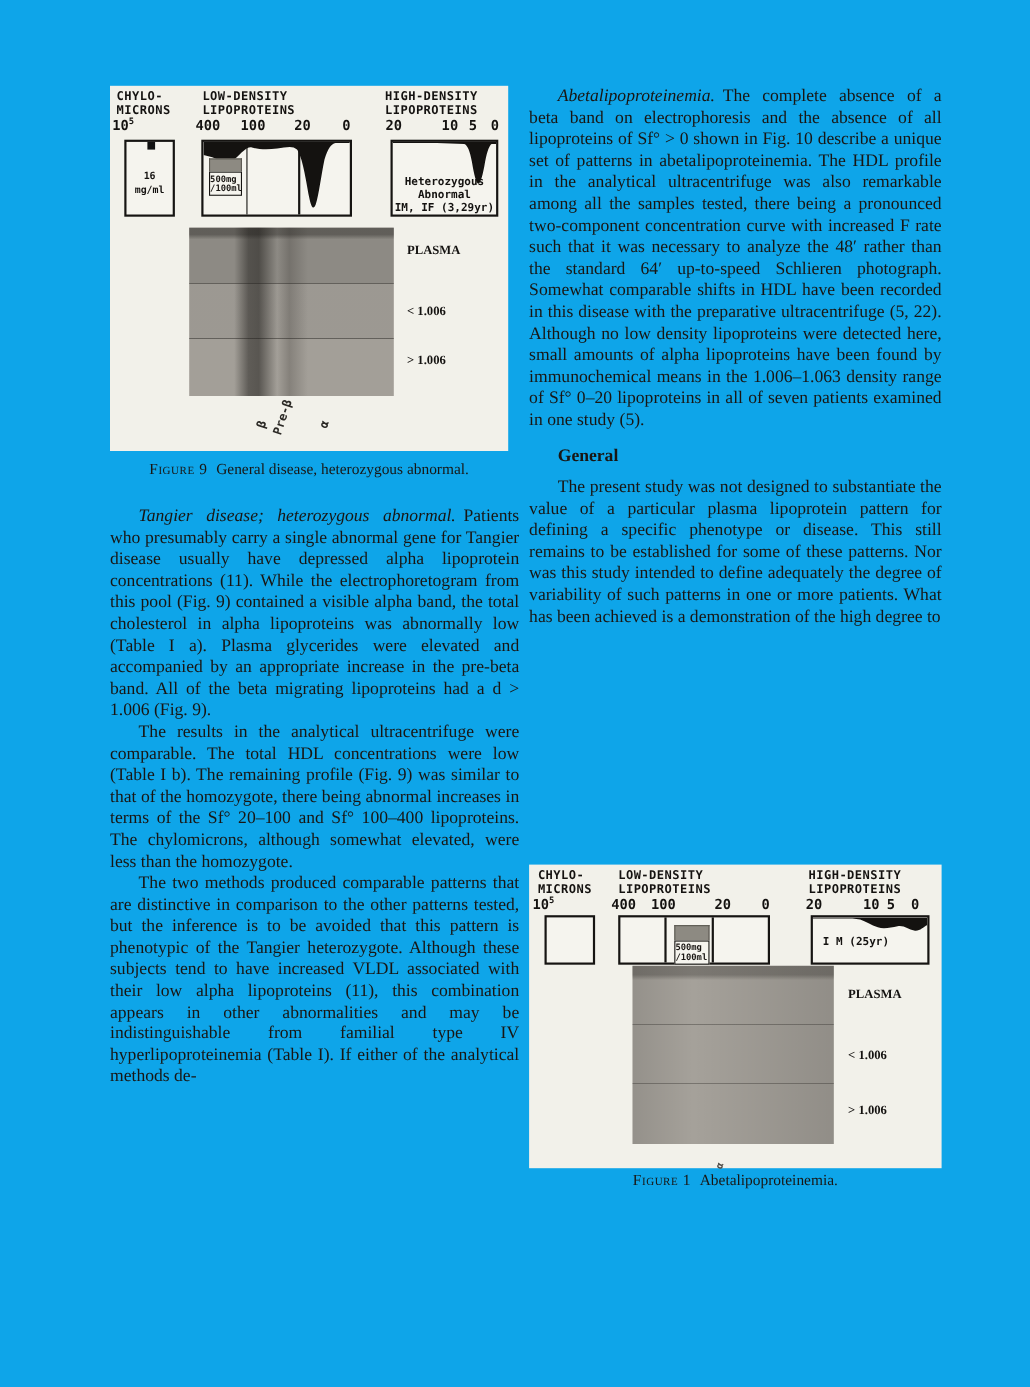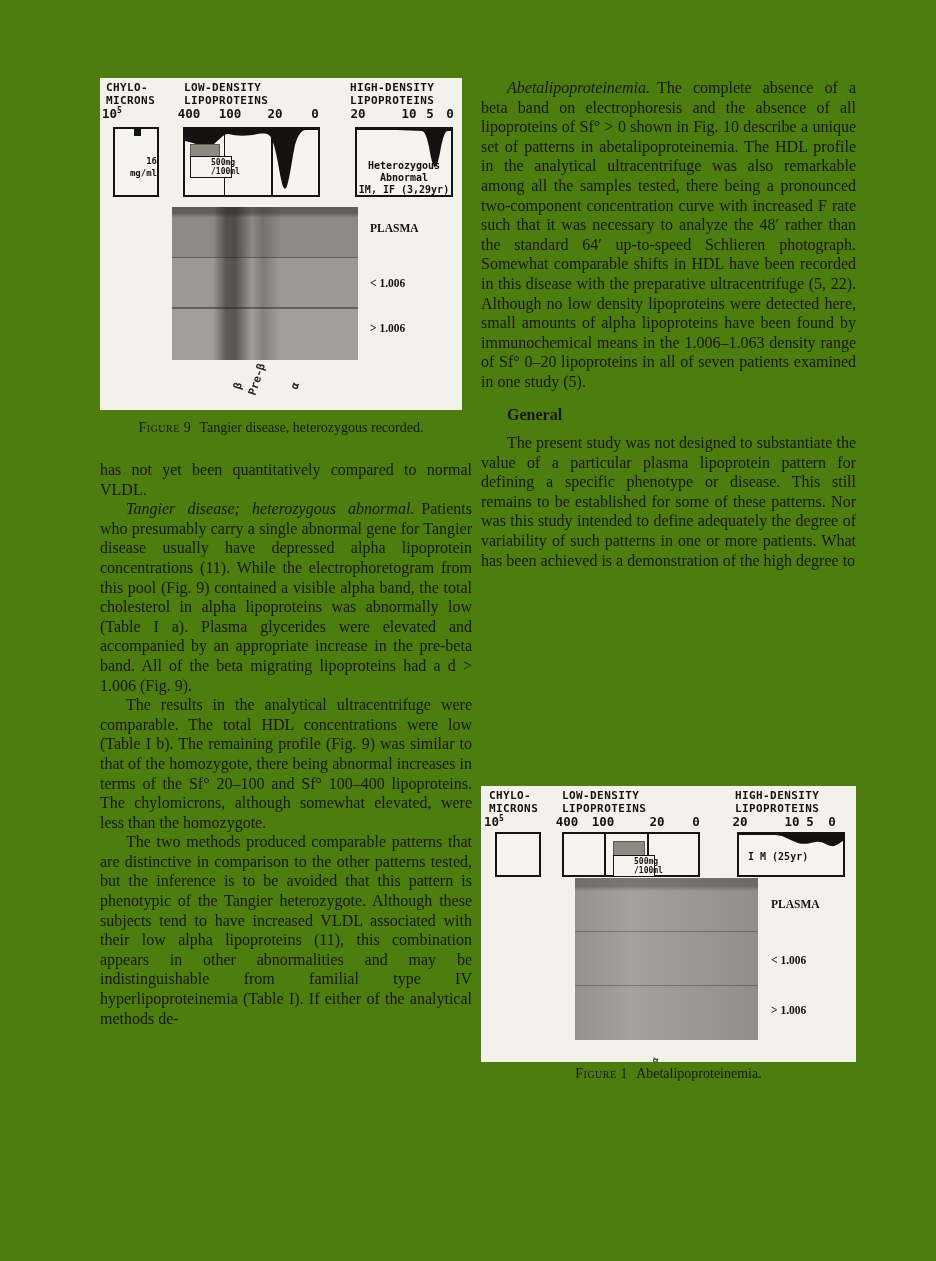--- a/index.html
+++ b/index.html
@@ -1,16 +1,16 @@
 <!DOCTYPE html>
 <html><head>
 <meta charset="utf-8">
 <style>
   html,body{margin:0;padding:0;background:#ffffff;}
-  .page{position:relative;width:936px;height:1261px;background:#4d7c0f;overflow:hidden;
+  .page{position:relative;width:936px;height:1261px;background:#0ea5e9;overflow:hidden;
         font-family:"Liberation Serif",serif;color:#191613;}
   
   .col{position:absolute;font-size:16px;line-height:19.6px;text-align:justify;}
   .col p{margin:0;text-indent:26px;}
   .col p.noind{text-indent:0;}
   .lead{font-style:italic;padding-right:7px;}
   .head-general{font-weight:bold;margin:13px 0 9px 26px;font-size:16px;}
   
   .figblock{position:absolute;background:#f2f1ea;}
   .fh{position:absolute;font-family:"DejaVu Sans Mono",monospace;font-weight:700;
@@ -22,21 +22,21 @@
   .scale sup{font-size:8px;}
   .sbox{position:absolute;border:2px solid #161412;background:#f5f4ee;}
   .divider{position:absolute;top:0;bottom:0;width:1.5px;background:#161412;}
   .curve{position:absolute;left:0;top:0;}
   .chylosq{position:absolute;left:45%;top:0;width:7px;height:7px;background:#111;}
   .inlabel{position:absolute;font-family:"DejaVu Sans Mono",monospace;font-weight:700;
            font-size:10px;line-height:12px;color:#141210;}
   .concbox{position:absolute;}
   .concshade{height:11px;background:#8d8a82;border:1px solid #5d5a53;border-bottom:none;}
   .conclabel{border:1.5px solid #161412;background:#f5f4ee;font-family:"DejaVu Sans Mono",monospace;
-             font-weight:700;font-size:8px;line-height:9px;text-align:left;padding:1px 20px;}
+             font-weight:700;font-size:8px;line-height:9px;text-align:left;padding:1px 0;}
   
   .gel9{position:absolute;
     background:
       linear-gradient(180deg, rgba(25,23,20,.38) 0 4%, rgba(0,0,0,0) 7%),
       linear-gradient(180deg, transparent 0 32.6%, rgba(30,28,25,.45) 32.6% 33.4%, transparent 33.4%),
       linear-gradient(180deg, transparent 0 65.6%, rgba(30,28,25,.45) 65.6% 66.4%, transparent 66.4%),
       linear-gradient(90deg, transparent 22%, rgba(28,26,23,.50) 29%, rgba(28,26,23,.55) 34%, transparent 43%),
       linear-gradient(90deg, transparent 43%, rgba(48,44,40,.26) 49%, transparent 58%),
       linear-gradient(180deg, rgba(0,0,0,.16) 0 33%, rgba(0,0,0,.07) 33% 66%, rgba(0,0,0,.03) 66% 100%),
       #a8a49d;}
@@ -62,21 +62,21 @@
 <body>
 
 <div class="page">
 
   <section class="figblock" style="left:100px;top:78px;width:362px;height:332px;">
 
     <div class="fh" style="left:6px;top:4px;"><span>CHYLO-</span><br><span>MICRONS</span></div>
     <div class="scale" style="left:2px;top:28px;"><span>10</span><sup>5</sup></div>
     <div class="sbox" style="left:13px;top:49px;width:42px;height:66px;">
       <div class="chylosq"></div>
-      <div class="inlabel" style="left:0;right:0;top:26px;text-align:right;font-size:9px;">16 mg/ml</div>
+      <div class="inlabel" style="left:0;right:0;top:26px;text-align:center;font-size:9px;">16 mg/ml</div>
     </div>
 
     <div class="fh" style="left:84px;top:4px;"><span>LOW-DENSITY</span><br><span>LIPOPROTEINS</span></div>
     <span class="tick" style="left:89px;top:28px;">400</span>
     <span class="tick" style="left:130px;top:28px;">100</span>
     <span class="tick" style="left:175px;top:28px;">20</span>
     <span class="tick" style="left:215px;top:28px;">0</span>
     <div class="sbox" style="left:83px;top:49px;width:133px;height:66px;">
       <div class="divider" style="left:29%;"></div>
       <div class="divider" style="left:65%;"></div>
@@ -107,25 +107,24 @@
 
     <div class="gel9" style="left:72px;top:129px;width:186px;height:153px;"></div>
     <span class="lanelabel" style="left:270px;top:144px;">PLASMA</span>
     <span class="lanelabel" style="left:270px;top:199px;">&lt; 1.006</span>
     <span class="lanelabel" style="left:270px;top:244px;">&gt; 1.006</span>
     <span class="bandlabel" style="left:143px;top:300px;">β</span>
     <span class="bandlabel" style="left:158px;top:306px;">Pre-β</span>
     <span class="bandlabel" style="left:200px;top:300px;">α</span>
   </section>
   <div class="caption" style="left:100px;top:420px;width:362px;">
-    <span class="smallcaps">Figure 9</span><span>Tangier disease, heterozygous recorded.</span>
+    <span class="smallcaps">Figure 9</span><span>General disease, heterozygous abnormal.</span>
   </div>
 
   <div class="col" style="left:100px;top:460px;width:372px;">
-    <p class="noind">has not yet been quantitatively compared to normal VLDL.</p>
     <p><span class="lead">Tangier disease; heterozygous abnormal.</span><span>Patients who presumably carry a single abnormal gene for Tangier disease usually have depressed alpha lipoprotein concentrations (11). While the electrophoretogram from this pool (Fig. 9) contained a visible alpha band, the total cholesterol in alpha lipoproteins was abnormally low (Table I a). Plasma glycerides were elevated and accompanied by an appropriate increase in the pre-beta band. All of the beta migrating lipoproteins had a d &gt; 1.006 (Fig. 9).</span></p>
     <p>The results in the analytical ultracentrifuge were comparable. The total HDL concentrations were low (Table I b). The remaining profile (Fig. 9) was similar to that of the homozygote, there being abnormal increases in terms of the Sf° 20–100 and Sf° 100–400 lipoproteins. The chylomicrons, although somewhat elevated, were less than the homozygote.</p>
     <p>The two methods produced comparable patterns that are distinctive in comparison to the other patterns tested, but the inference is to be avoided that this pattern is phenotypic of the Tangier heterozygote. Although these subjects tend to have increased VLDL associated with their low alpha lipoproteins (11), this combination appears in other abnormalities and may be indistinguishable from familial type IV hyperlipoproteinemia (Table I). If either of the analytical methods de-</p>
   </div>
 
   <div class="col" style="left:481px;top:78px;width:375px;">
     <p><span class="lead">Abetalipoproteinemia.</span><span>The complete absence of a beta band on electrophoresis and the absence of all lipoproteins of Sf° &gt; 0 shown in Fig. 10 describe a unique set of patterns in abetalipoproteinemia. The HDL profile in the analytical ultracentrifuge was also remarkable among all the samples tested, there being a pronounced two-component concentration curve with increased F rate such that it was necessary to analyze the 48′ rather than the standard 64′ up-to-speed Schlieren photograph. Somewhat comparable shifts in HDL have been recorded in this disease with the preparative ultracentrifuge (5, 22). Although no low density lipoproteins were detected here, small amounts of alpha lipoproteins have been found by immunochemical means in the 1.006–1.063 density range of Sf° 0–20 lipoproteins in all of seven patients examined in one study (5).</span></p>
     <div class="head-general">General</div>
     <p class="noind" style="text-indent:26px;">The present study was not designed to substantiate the value of a particular plasma lipoprotein pattern for defining a specific phenotype or disease. This still remains to be established for some of these patterns. Nor was this study intended to define adequately the degree of variability of such patterns in one or more patients. What has been achieved is a demonstration of the high degree to</p>
   </div>

